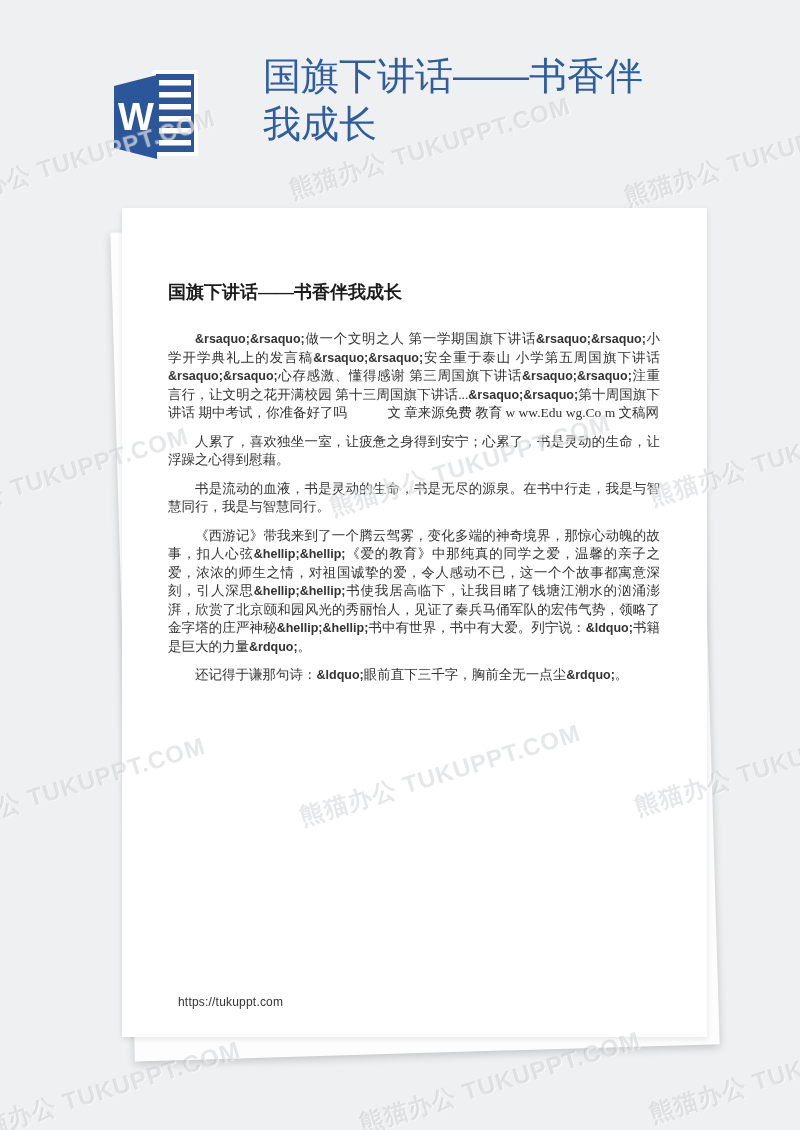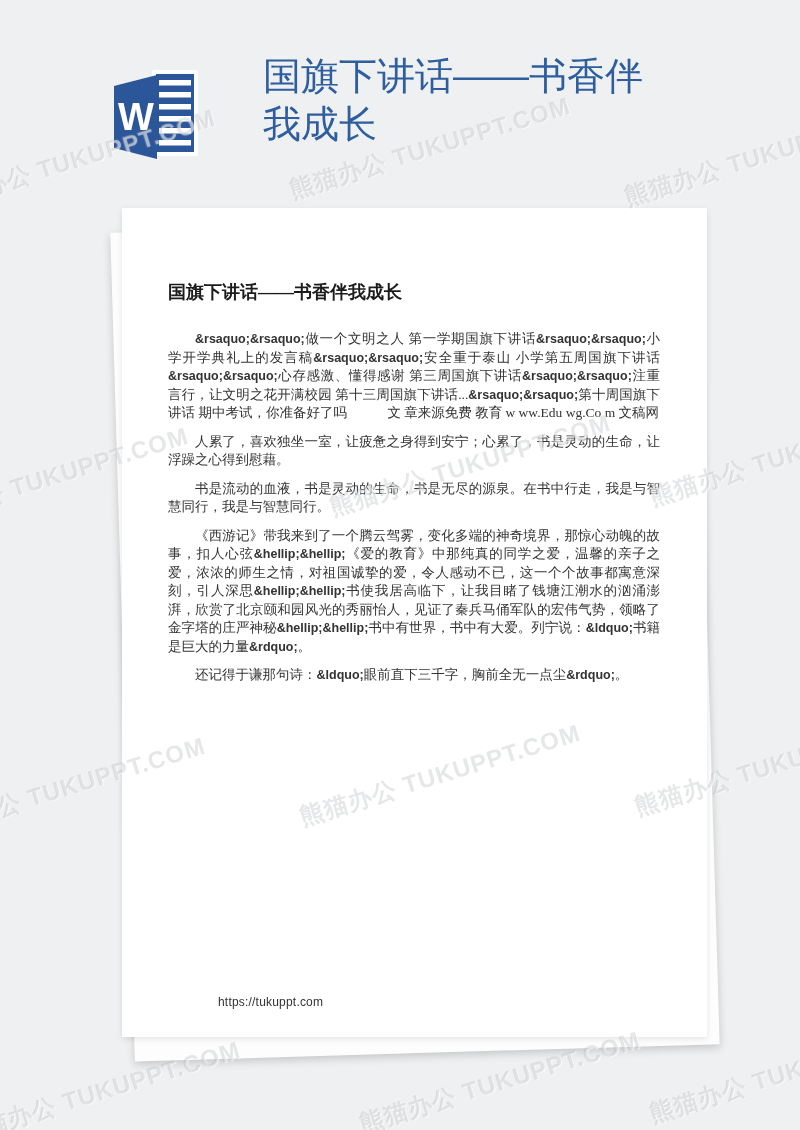--- a/index.html
+++ b/index.html
@@ -44,21 +44,20 @@
     font-family:"Liberation Serif","DejaVu Serif",serif;
   }
   .para .ent{
     font-family:"Liberation Sans","DejaVu Sans",sans-serif;
     font-weight:bold;font-size:12.5px;
   }
   .doc-footer-link{
     position:absolute;left:56px;bottom:28px;
     font-size:12px;color:#333;letter-spacing:0.2px;
     font-family:"Liberation Sans","DejaVu Sans",sans-serif;
-    margin-left:40px;
   }
   
   .wm-layer{position:absolute;inset:0;z-index:5;pointer-events:none;}
   .wm{
     position:absolute;white-space:nowrap;
     font-size:24px;font-weight:bold;letter-spacing:1px;
     color:rgba(140,146,152,0.22);
     text-shadow:1px 1px 1px rgba(255,255,255,0.65);
   }
 </style>

